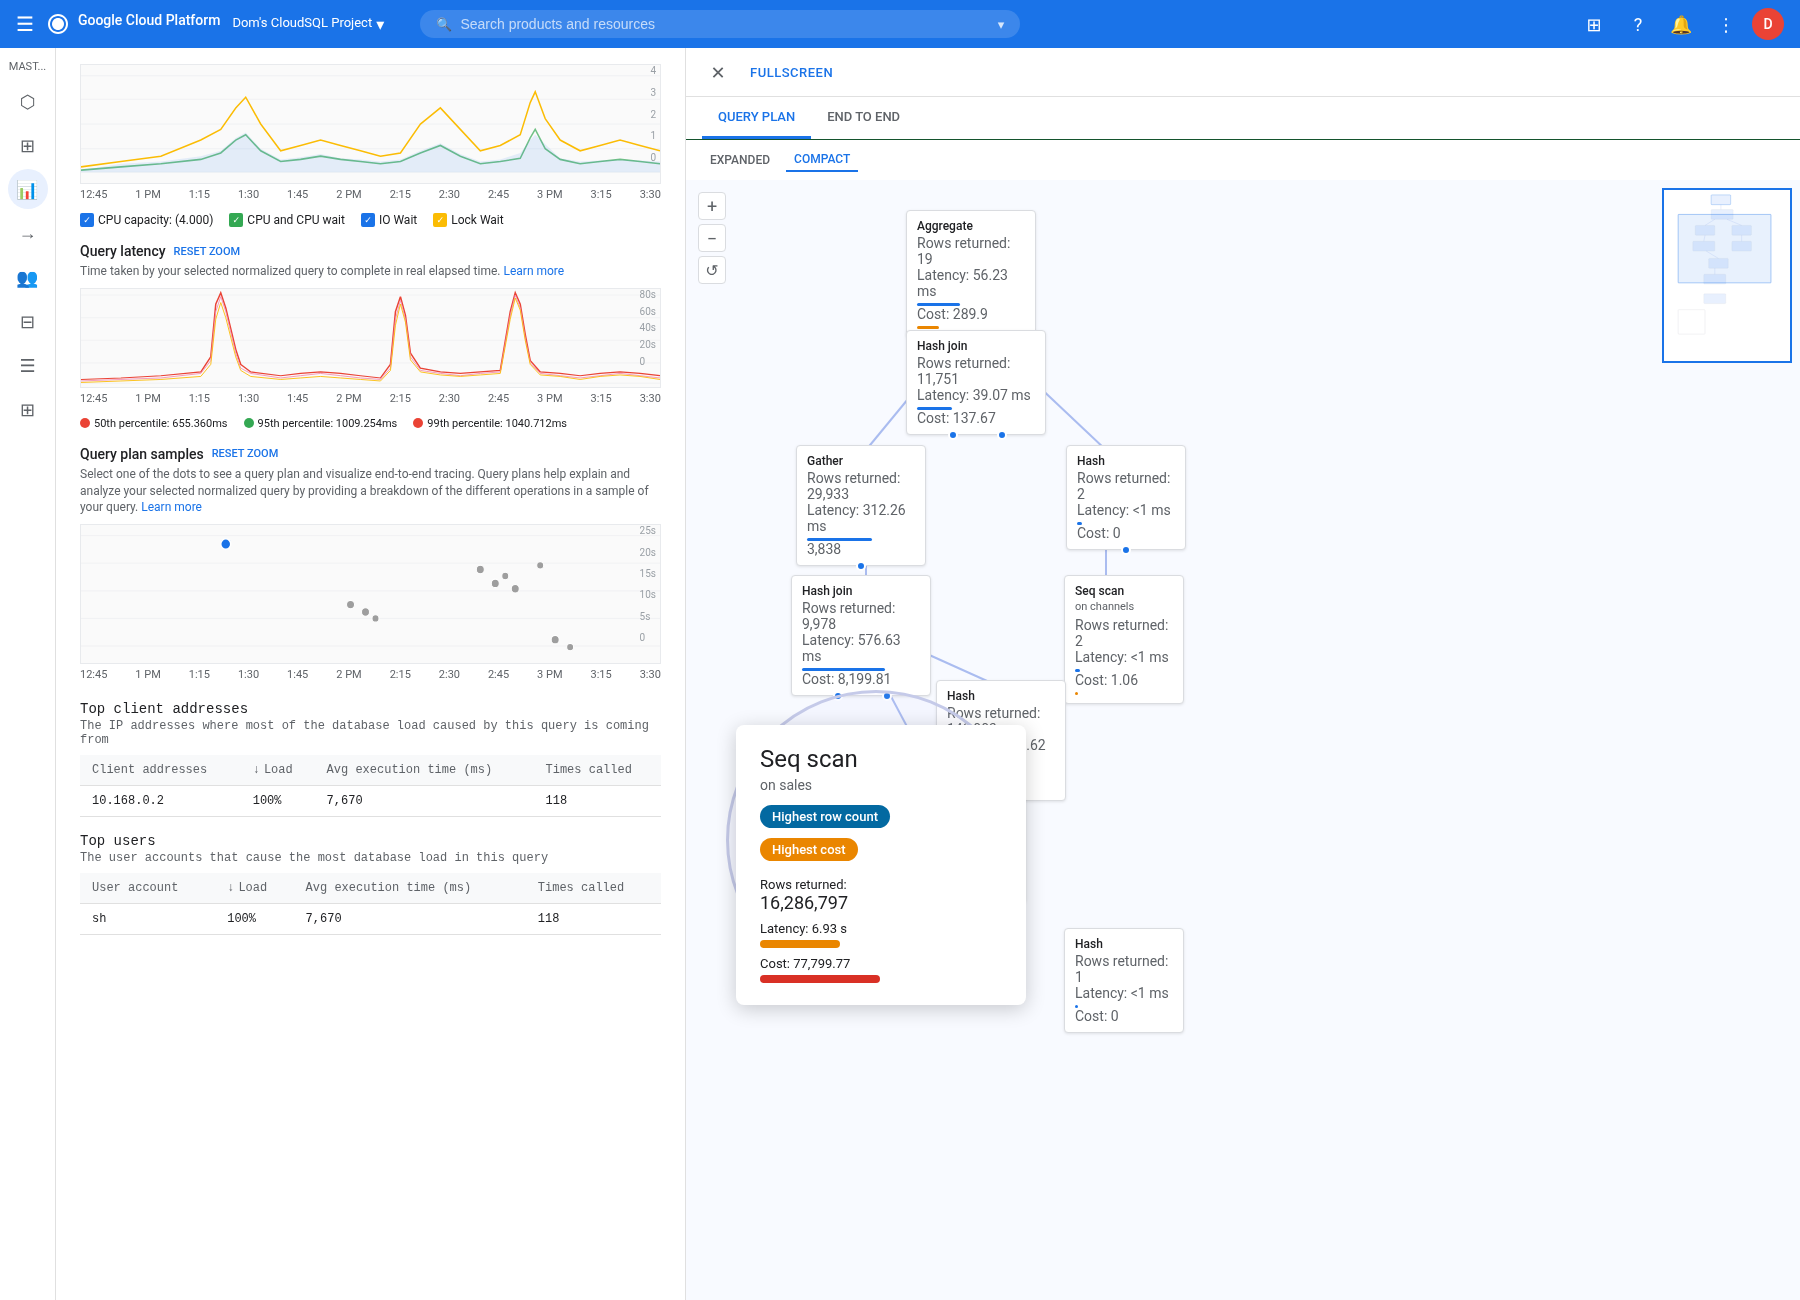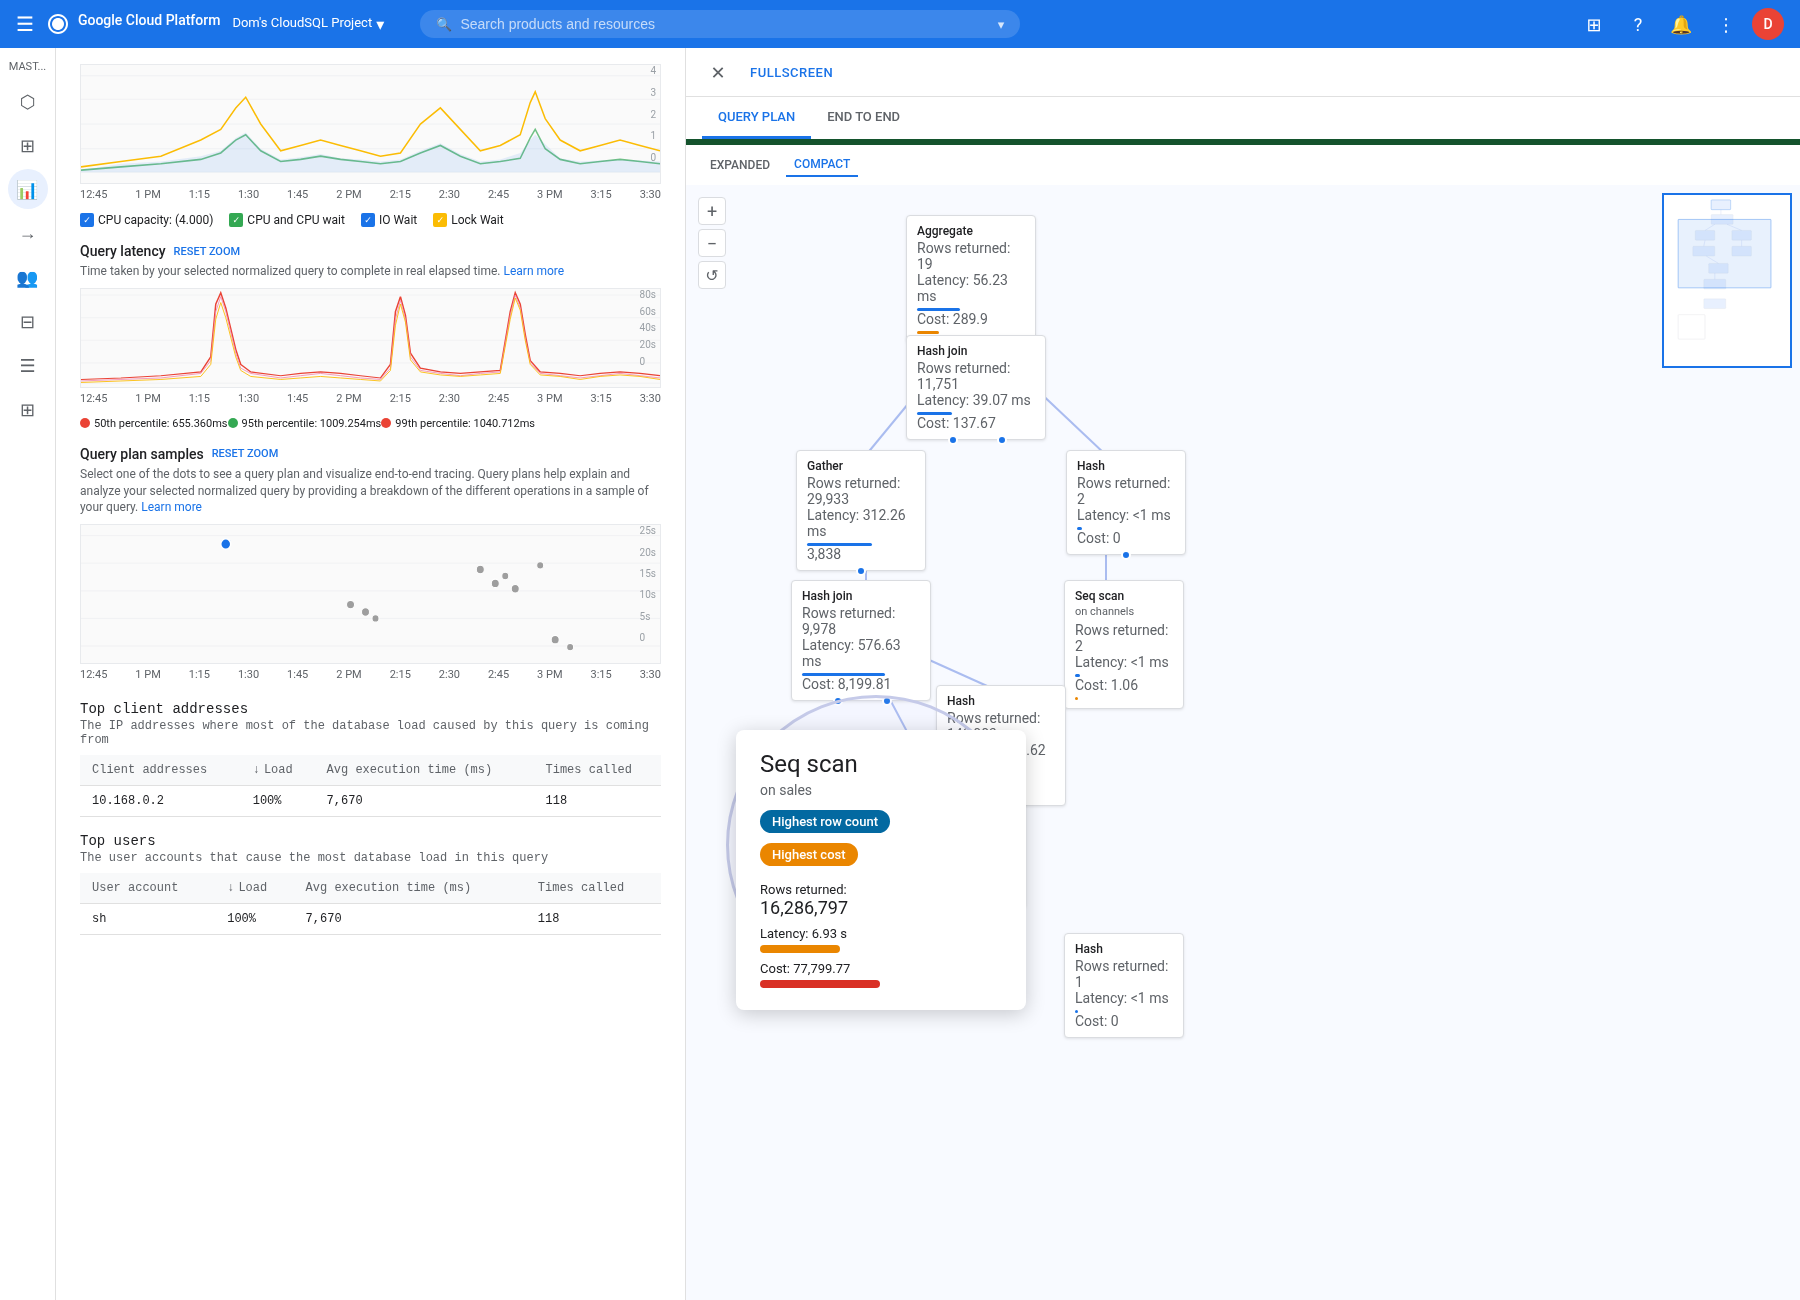--- a/index.html
+++ b/index.html
@@ -47,21 +47,21 @@
     
     .legend { display: flex; gap: 16px; margin-top: 8px; flex-wrap: wrap; }
     .legend-item { display: flex; align-items: center; gap: 4px; font-size: 12px; color: #202124; }
     .legend-checkbox { width: 14px; height: 14px; border: 2px solid; border-radius: 2px; display: flex; align-items: center; justify-content: center; }
     
     .section-title { font-size: 14px; font-weight: 500; color: #202124; margin: 16px 0 4px; display: flex; align-items: center; gap: 8px; }
     .reset-zoom { font-size: 11px; color: #1a73e8; cursor: pointer; font-weight: 500; }
     .section-desc { font-size: 12px; color: #5f6368; margin-bottom: 8px; line-height: 1.4; }
     .learn-more { color: #1a73e8; text-decoration: none; }
     
-    .percentile-labels { display: flex; gap: 0; margin-top: 8px; flex-wrap: wrap; }
+    .percentile-labels { display: flex; gap: 16px; margin-top: 8px; flex-wrap: wrap; }
     .percentile-item { display: flex; align-items: center; gap: 4px; font-size: 11px; color: #202124; }
     .percentile-dot { width: 10px; height: 10px; border-radius: 50%; }
     
     .scatter-chart { height: 140px; background: #fafafa; border: 1px solid #e8eaed; position: relative; overflow: hidden; }
     
     
     .table-section { margin-top: 16px; font-family: Liberation Mono, monospace; }
     .table-title { font-size: 14px; font-weight: 500; color: #202124; margin-bottom: 2px; }
     .table-desc { font-size: 12px; color: #5f6368; margin-bottom: 8px; }
     .data-table { width: 100%; border-collapse: collapse; font-size: 12px; }
@@ -69,21 +69,21 @@
     .data-table td { padding: 8px 12px; border-bottom: 1px solid #e0e0e0; color: #202124; }
     .data-table th .sort-arrow { margin-right: 4px; }
     
     
     .right-panel { flex: 1; background: white; display: flex; flex-direction: column; overflow: hidden; }
     
     .right-panel-header { display: flex; align-items: center; padding: 8px 16px; border-bottom: 1px solid #e0e0e0; gap: 16px; }
     .close-btn { width: 32px; height: 32px; border-radius: 50%; display: flex; align-items: center; justify-content: center; cursor: pointer; color: #5f6368; font-size: 18px; }
     .fullscreen-label { font-size: 13px; font-weight: 500; color: #1a73e8; letter-spacing: 0.5px; }
     
-    .tabs-row { display: flex; padding: 0 16px; border-bottom: 6px solid #14532d; }
+    .tabs-row { display: flex; padding: 0 16px; border-bottom: 1px solid #14532d; }
     .tab { padding: 12px 16px; font-size: 13px; font-weight: 500; cursor: pointer; color: #5f6368; border-bottom: 3px solid transparent; }
     .tab.active { color: #1a73e8; border-bottom-color: #1a73e8; }
     
     .view-toggles { display: flex; padding: 8px 16px; gap: 8px; align-items: center; }
     .view-btn { font-size: 12px; font-weight: 500; color: #5f6368; cursor: pointer; padding: 4px 8px; }
     .view-btn.active { color: #1a73e8; border-bottom: 2px solid #1a73e8; }
     .zoom-btn { width: 28px; height: 28px; background: white; border: 1px solid #dadce0; border-radius: 4px; display: flex; align-items: center; justify-content: center; cursor: pointer; font-size: 16px; color: #5f6368; }
     
     
     .query-plan-canvas { flex: 1; position: relative; overflow: hidden; background: #f8faff; }

